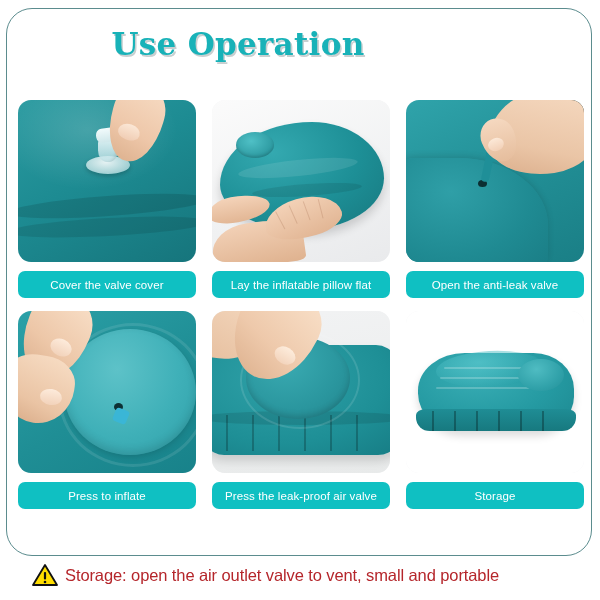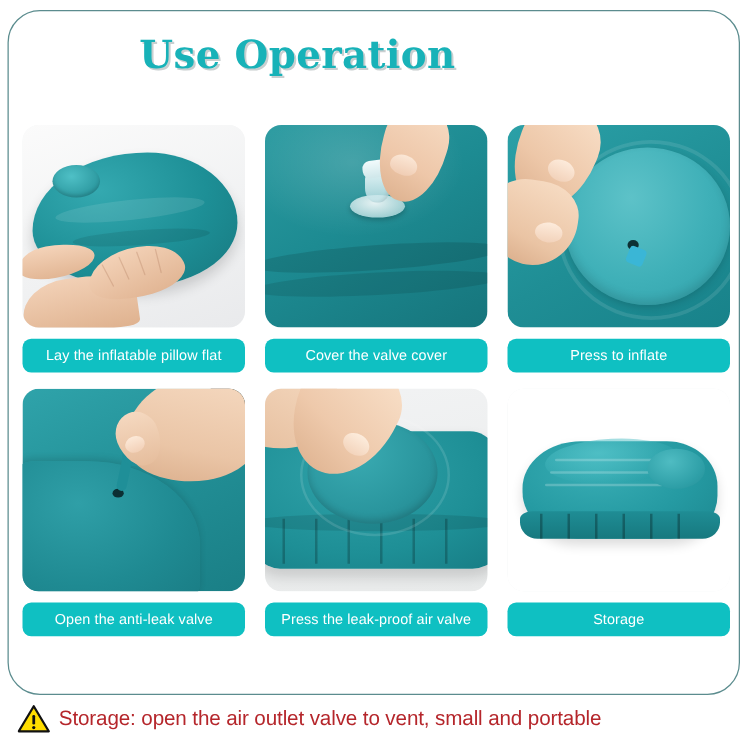--- a/index.html
+++ b/index.html
@@ -381,21 +381,21 @@
 
   
   .warning {
     position: absolute;
     left: 0;
     top: 563px;
     width: 600px;
     display: flex;
     align-items: center;
     justify-content: flex-start;
-    padding-left: 14px;
+    padding-left: 32px;
     box-sizing: border-box;
   }
   .warn-icon {
     width: 26px;
     height: 24px;
     flex: 0 0 auto;
     margin-right: 7px;
     display: block;
   }
   .warn-text {
@@ -408,20 +408,35 @@
 </head>
 <body>
 
 <div class="page">
 
   <div class="frame"></div>
 
   <div class="title">Use Operation</div>
 
   <div class="grid">
+
+    <div class="step">
+      <div class="photo">
+        <div class="ph-bg p2-bg"></div>
+        <div class="sh p2-sheen"></div>
+        <div class="sh p2-ridge"></div>
+        <div class="sh p2-ridge2"></div>
+        <div class="sh p2-base"></div>
+        <div class="sh p2-stem"></div>
+        <div class="sh p2-cap"></div>
+        <div class="sh p2-finger"></div>
+        <div class="sh p2-nail"></div>
+      </div>
+      <div class="caption">Cover the valve cover</div>
+    </div>
 
     <div class="step">
       <div class="photo">
         <div class="ph-bg p1-bg"></div>
         <div class="sh p1-pillow"></div>
         <div class="sh p1-fold1"></div>
         <div class="sh p1-fold2"></div>
         <div class="sh p1-valve"></div>
         <div class="sh p1-arm"></div>
         <div class="sh p1-hand-a"></div>
@@ -430,61 +445,46 @@
           <div class="sh p1-fingerline" style="left:30px; top:4px; transform:rotate(-8deg);"></div>
           <div class="sh p1-fingerline" style="left:44px; top:4px; transform:rotate(-4deg);"></div>
           <div class="sh p1-fingerline" style="left:58px; top:6px; transform:rotate(2deg);"></div>
         </div>
       </div>
       <div class="caption">Lay the inflatable pillow flat</div>
     </div>
 
     <div class="step">
       <div class="photo">
-        <div class="ph-bg p2-bg"></div>
-        <div class="sh p2-sheen"></div>
-        <div class="sh p2-ridge"></div>
-        <div class="sh p2-ridge2"></div>
-        <div class="sh p2-base"></div>
-        <div class="sh p2-stem"></div>
-        <div class="sh p2-cap"></div>
-        <div class="sh p2-finger"></div>
-        <div class="sh p2-nail"></div>
+        <div class="ph-bg p3-bg"></div>
+        <div class="sh p3-disc"></div>
+        <div class="sh p3-hole"></div>
+        <div class="sh p3-plug"></div>
+        <div class="sh p3-plug-head"></div>
+        <div class="sh p3-sleeve"></div>
+        <div class="sh p3-hand"></div>
+        <div class="sh p3-thumb"></div>
+        <div class="sh p3-nail"></div>
       </div>
-      <div class="caption">Cover the valve cover</div>
+      <div class="caption">Open the anti-leak valve</div>
     </div>
 
     <div class="step">
       <div class="photo">
         <div class="ph-bg p4-bg"></div>
         <div class="sh p4-disc"></div>
         <div class="sh p4-ring"></div>
         <div class="sh p4-hole"></div>
         <div class="sh p4-tab"></div>
         <div class="sh p4-finger1"></div>
         <div class="sh p4-finger2"></div>
         <div class="sh p4-nail1"></div>
         <div class="sh p4-nail2"></div>
       </div>
       <div class="caption">Press to inflate</div>
-    </div>
-
-    <div class="step">
-      <div class="photo">
-        <div class="ph-bg p3-bg"></div>
-        <div class="sh p3-disc"></div>
-        <div class="sh p3-hole"></div>
-        <div class="sh p3-plug"></div>
-        <div class="sh p3-plug-head"></div>
-        <div class="sh p3-sleeve"></div>
-        <div class="sh p3-hand"></div>
-        <div class="sh p3-thumb"></div>
-        <div class="sh p3-nail"></div>
-      </div>
-      <div class="caption">Open the anti-leak valve</div>
     </div>
 
     <div class="step">
       <div class="photo">
         <div class="ph-bg p5-bg"></div>
         <div class="sh p5-pillow"></div>
         <div class="sh p5-edge"></div>
         <div class="sh p5-pleat" style="left:14px;"></div>
         <div class="sh p5-pleat" style="left:40px;"></div>
         <div class="sh p5-pleat" style="left:66px;"></div>

